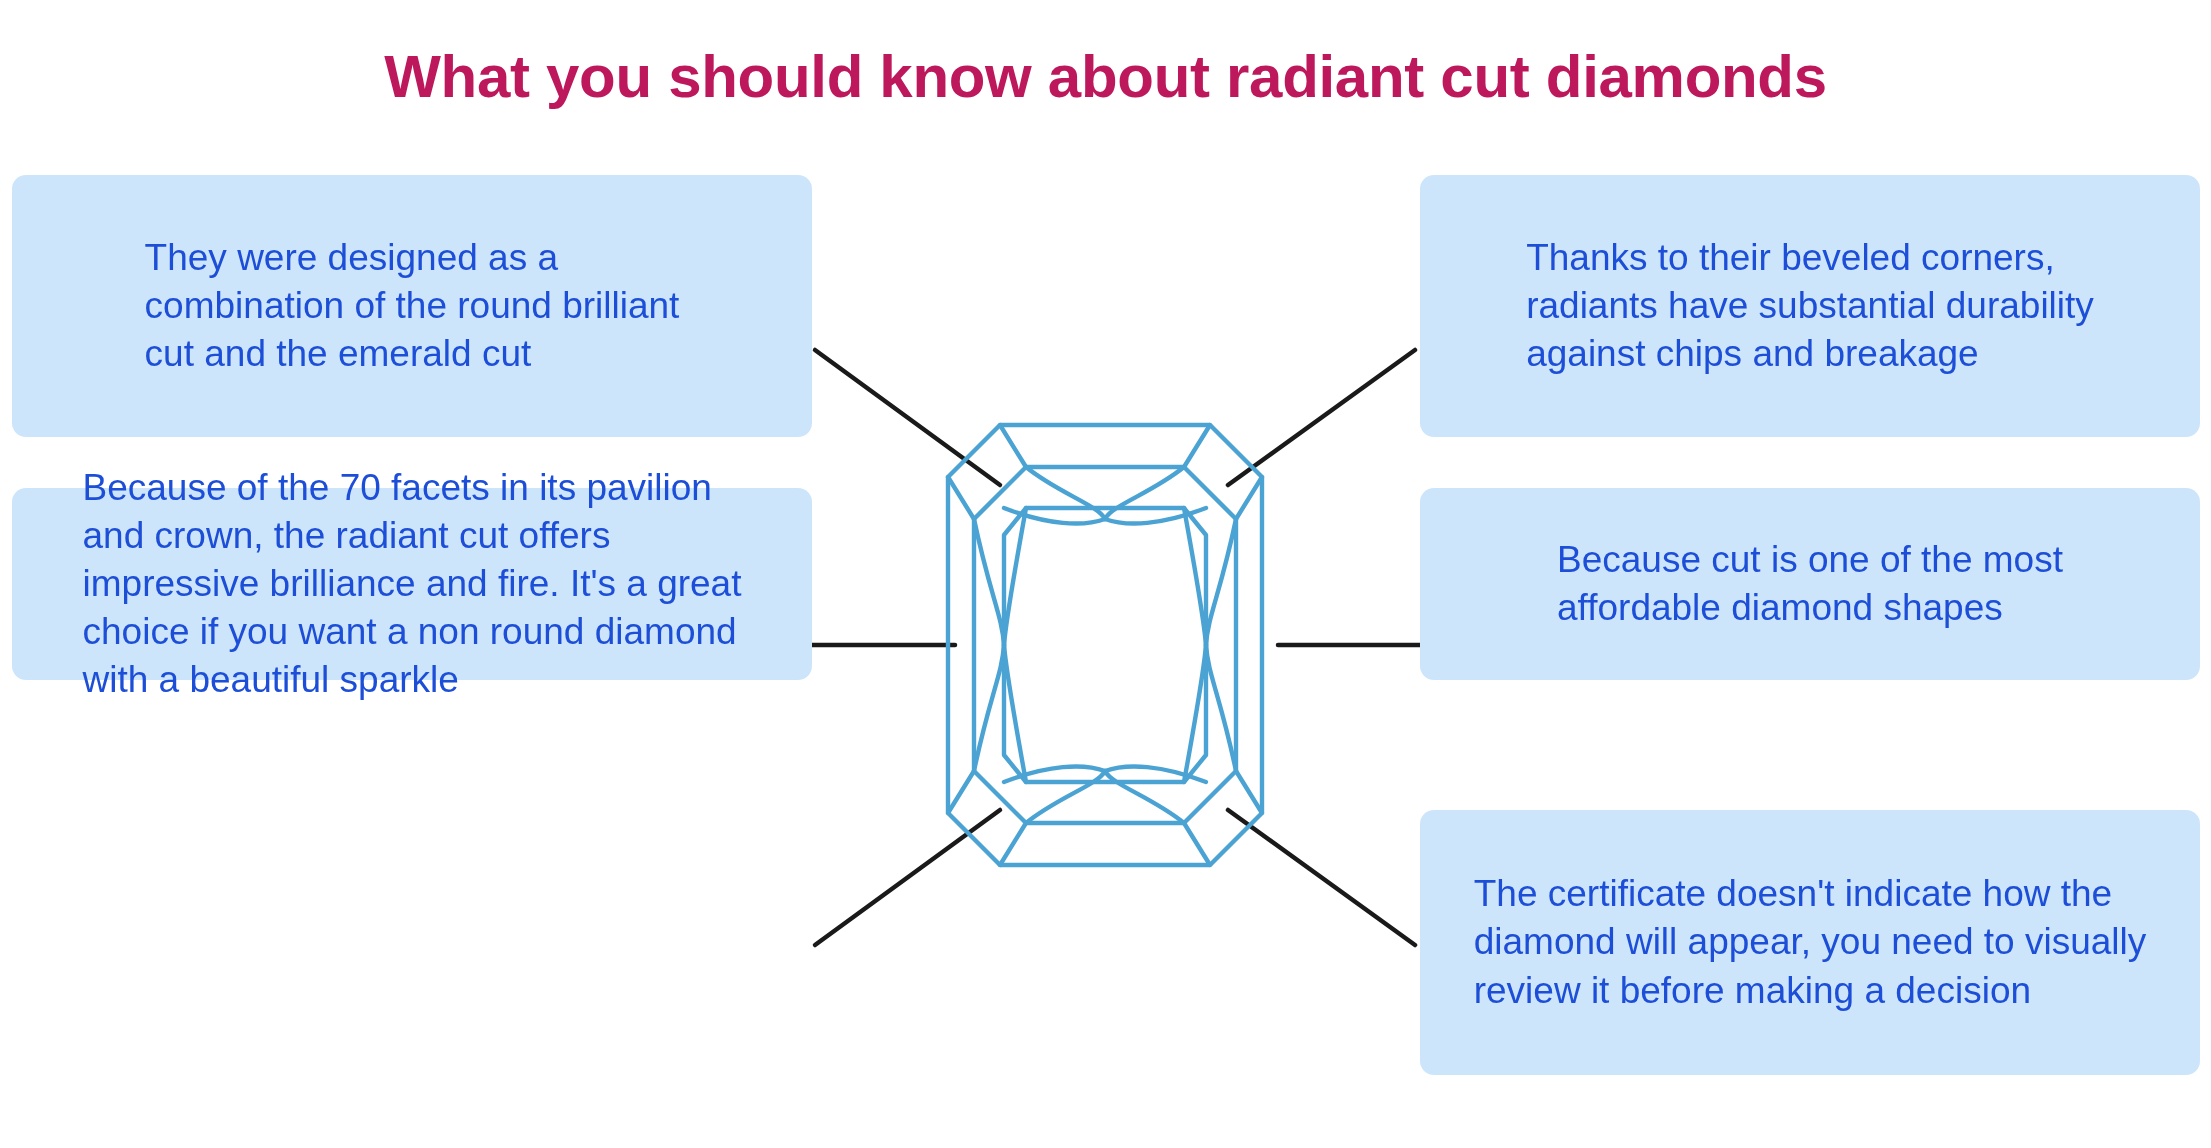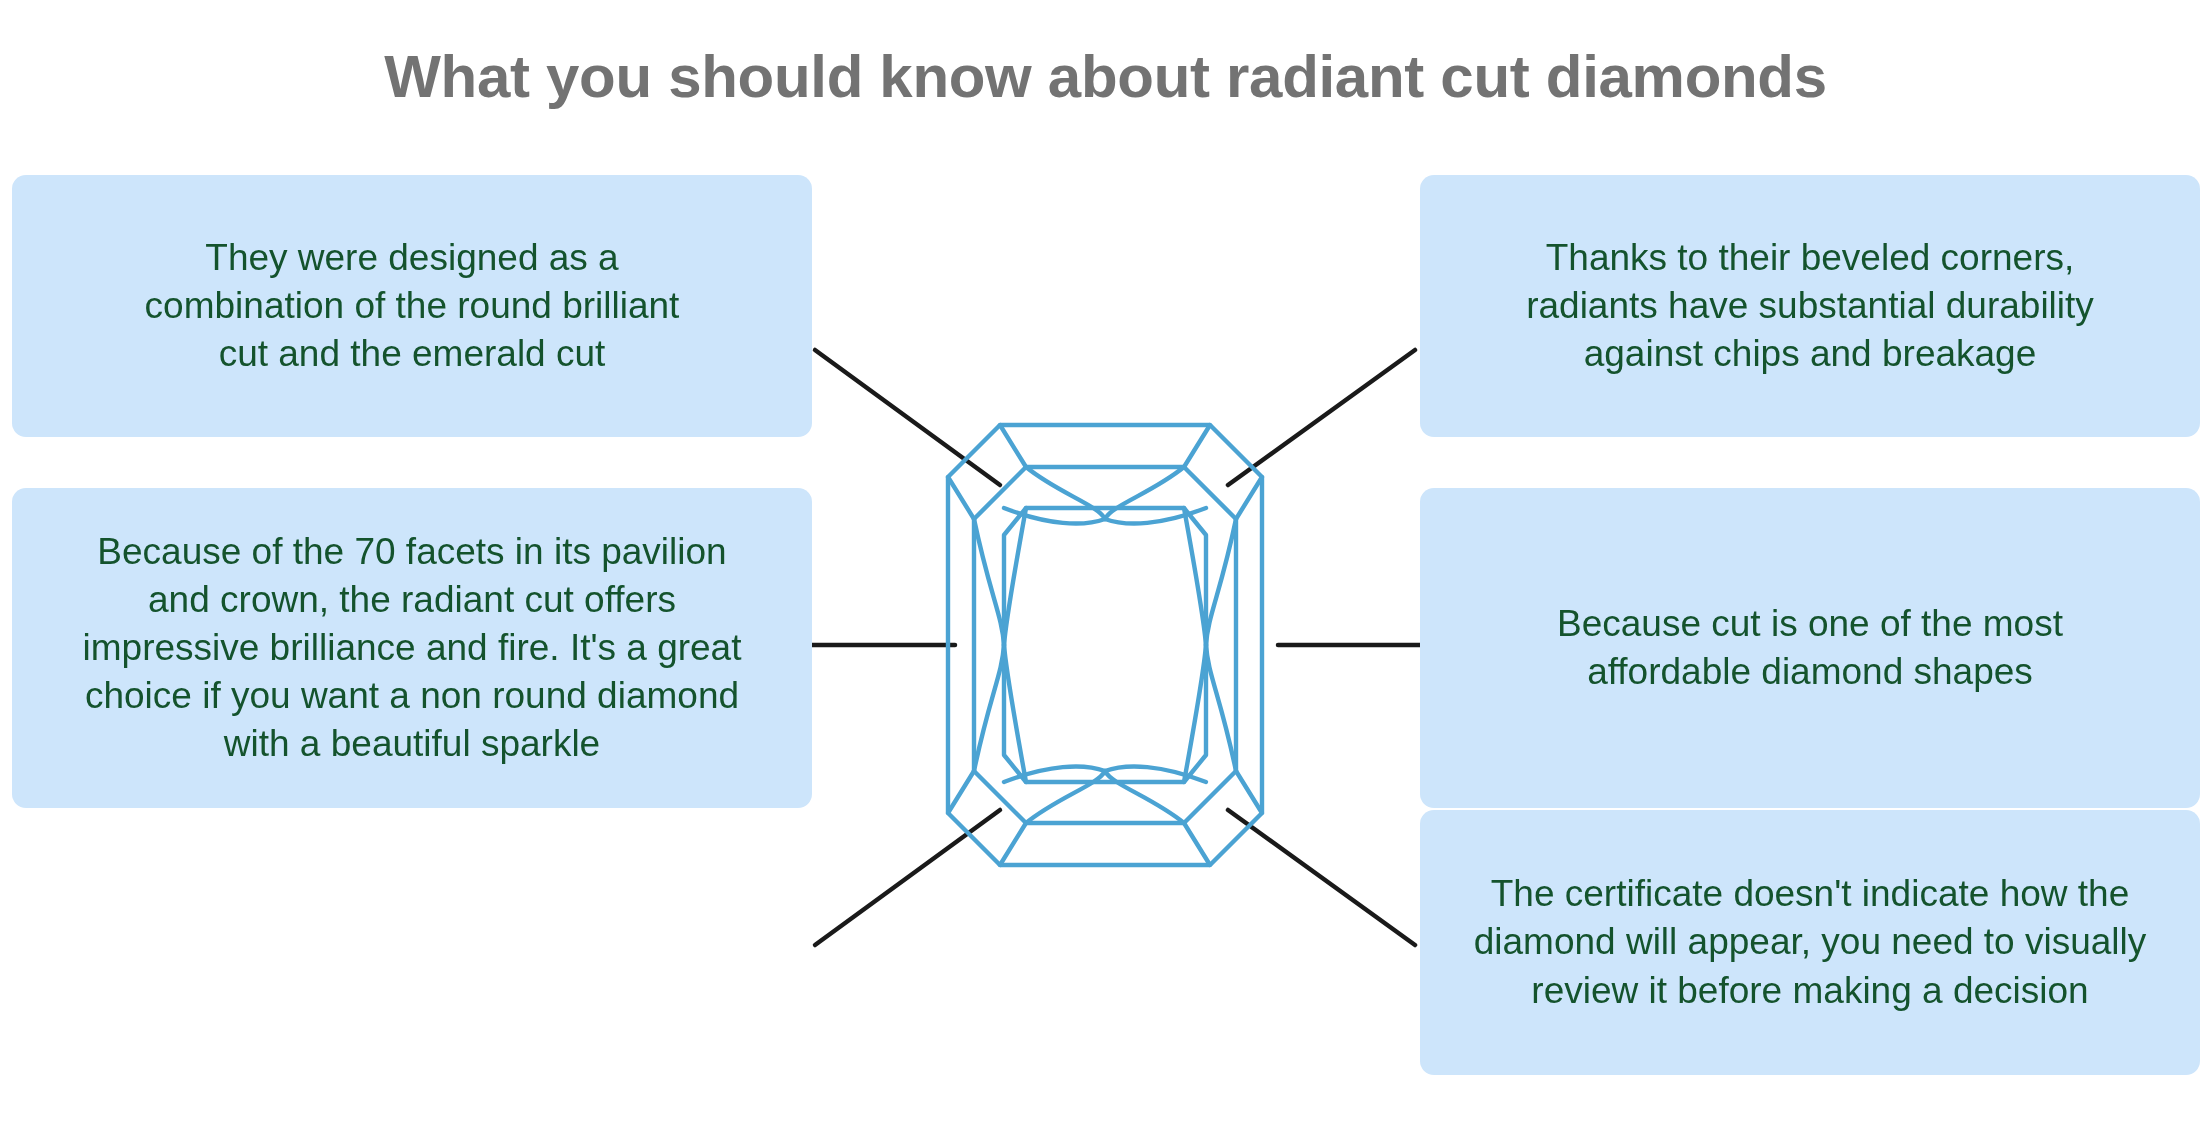--- a/index.html
+++ b/index.html
@@ -23,21 +23,21 @@
 
   
   #title {
     position: absolute;
     left: 0;
     top: 42px;
     width: 2211px;
     text-align: center;
     font-size: 60px;
     font-weight: 700;
-    color: #737373;
+    color: #be185d;
     letter-spacing: -0.3px;
     line-height: 1.15;
   }
 
   
   #connectors {
     position: absolute;
     left: 0;
     top: 0;
     width: 2211px;
@@ -66,32 +66,32 @@
     border-radius: 14px;
     box-sizing: border-box;
     display: flex;
     align-items: center;
     justify-content: center;
     padding: 14px 26px;
   }
   .fact-text {
     font-size: 37px;
     line-height: 1.30;
-    color: #14532d;
-    text-align: center;
+    color: #1d4ed8;
+    text-align: left;
     white-space: pre-line;
   }
 
   
   .col-left  { left: 12px;   width: 800px; }
   
   .col-right { left: 1420px; width: 780px; }
 
   .row-1 { top: 175px; height: 262px; }
-  .row-2 { top: 488px; height: 320px; }
+  .row-2 { top: 488px; height: 192px; }
   .row-3 { top: 810px; height: 265px; }
 </style>
 </head>
 <body>
 
 <div id="page">
 
   <div id="title">What you should know about radiant cut diamonds</div>
 
   <svg id="connectors" viewBox="0 0 2211 1148">

